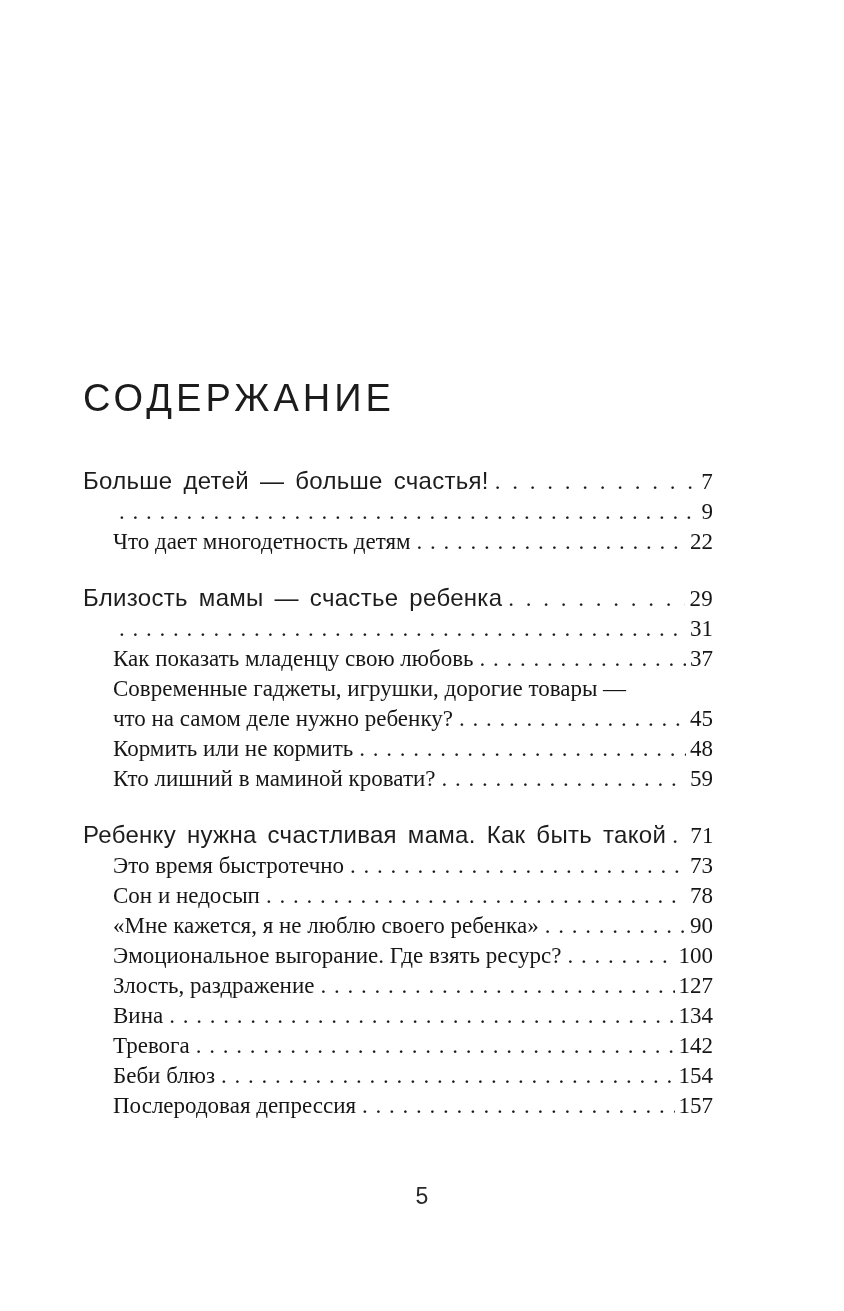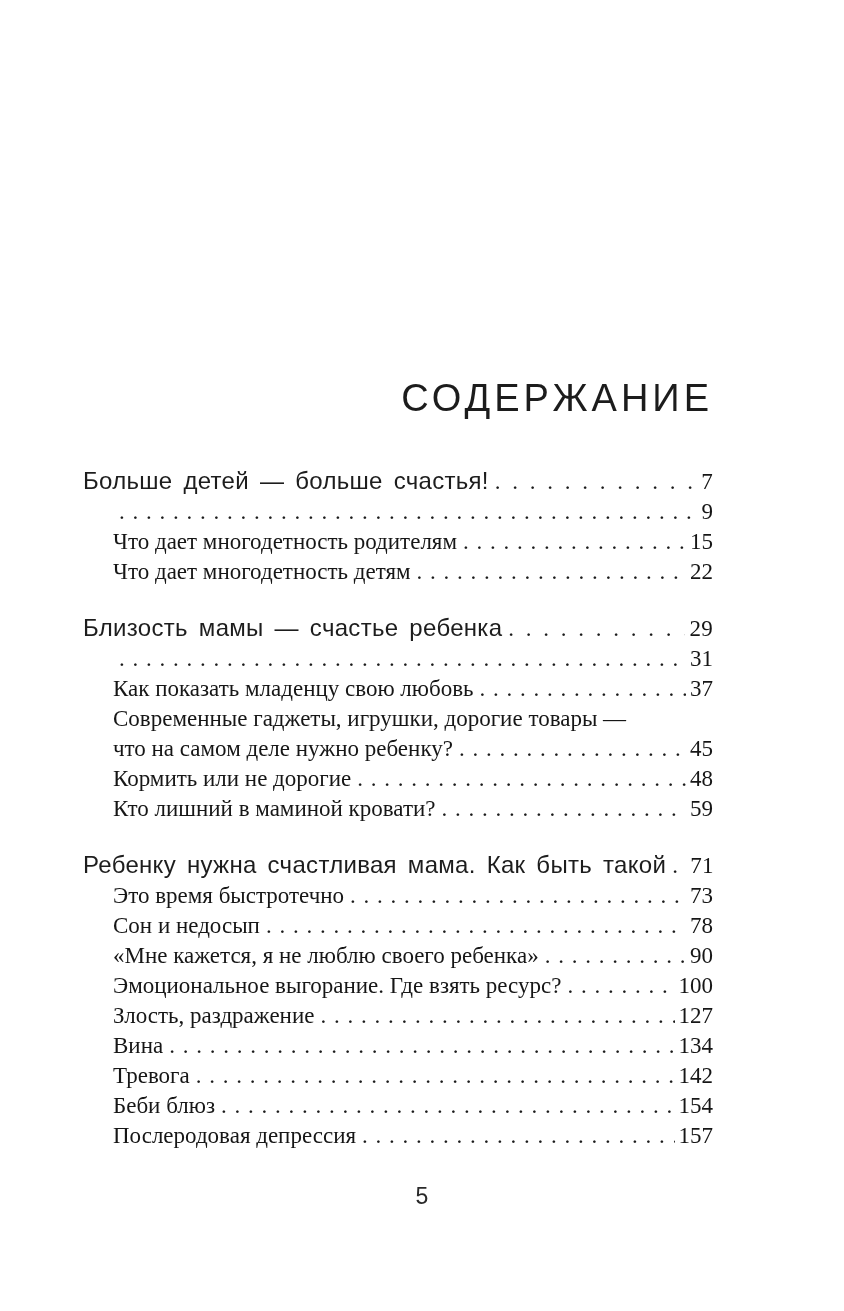--- a/index.html
+++ b/index.html
@@ -13,21 +13,21 @@
     height: 1311px;
     background: #ffffff;
     color: #1b1b1b;
     overflow: hidden;
   }
   .content {
     padding: 0 131px 0 83px; 
   }
   .toc-title {
     margin-top: 376px;
-    text-align: right;
+    text-align: left;
     font-family: "Liberation Sans", sans-serif;
     font-weight: 400;
     font-size: 38px;
     letter-spacing: 4px;
     color: #1c1c1c;
     line-height: 44px;
   }
   .toc {
     margin-top: 46px;
   }
@@ -101,25 +101,20 @@
       <span class="label">Больше детей — больше счастья!</span>
       <span class="dots"></span>
       <span class="page-num">7</span>
     </div>
     <div>
             <div class="entry sub-item">
     <span class="dots"></span>
     <span class="page-num">9</span>
   </div>
             <div class="entry sub-item">
-    <span class="label">Что дает многодетность родителям</span>
-    <span class="dots"></span>
-    <span class="page-num">15</span>
-  </div>
-            <div class="entry sub-item">
     <span class="label">Что дает многодетность детям</span>
     <span class="dots"></span>
     <span class="page-num">22</span>
   </div>
           </div>
   </div>
         <div class="toc-section">
     <div class="entry section-heading">
       <span class="label">Близость мамы — счастье ребенка</span>
       <span class="dots"></span>
@@ -138,21 +133,21 @@
             <div class="entry sub-item">
     <span class="label">Современные гаджеты, игрушки, дорогие товары —</span>
 
   </div>
             <div class="entry sub-item">
     <span class="label">что на самом деле нужно ребенку?</span>
     <span class="dots"></span>
     <span class="page-num">45</span>
   </div>
             <div class="entry sub-item">
-    <span class="label">Кормить или не дорогие</span>
+    <span class="label">Кормить или не кормить</span>
     <span class="dots"></span>
     <span class="page-num">48</span>
   </div>
             <div class="entry sub-item">
     <span class="label">Кто лишний в маминой кровати?</span>
     <span class="dots"></span>
     <span class="page-num">59</span>
   </div>
           </div>
   </div>

